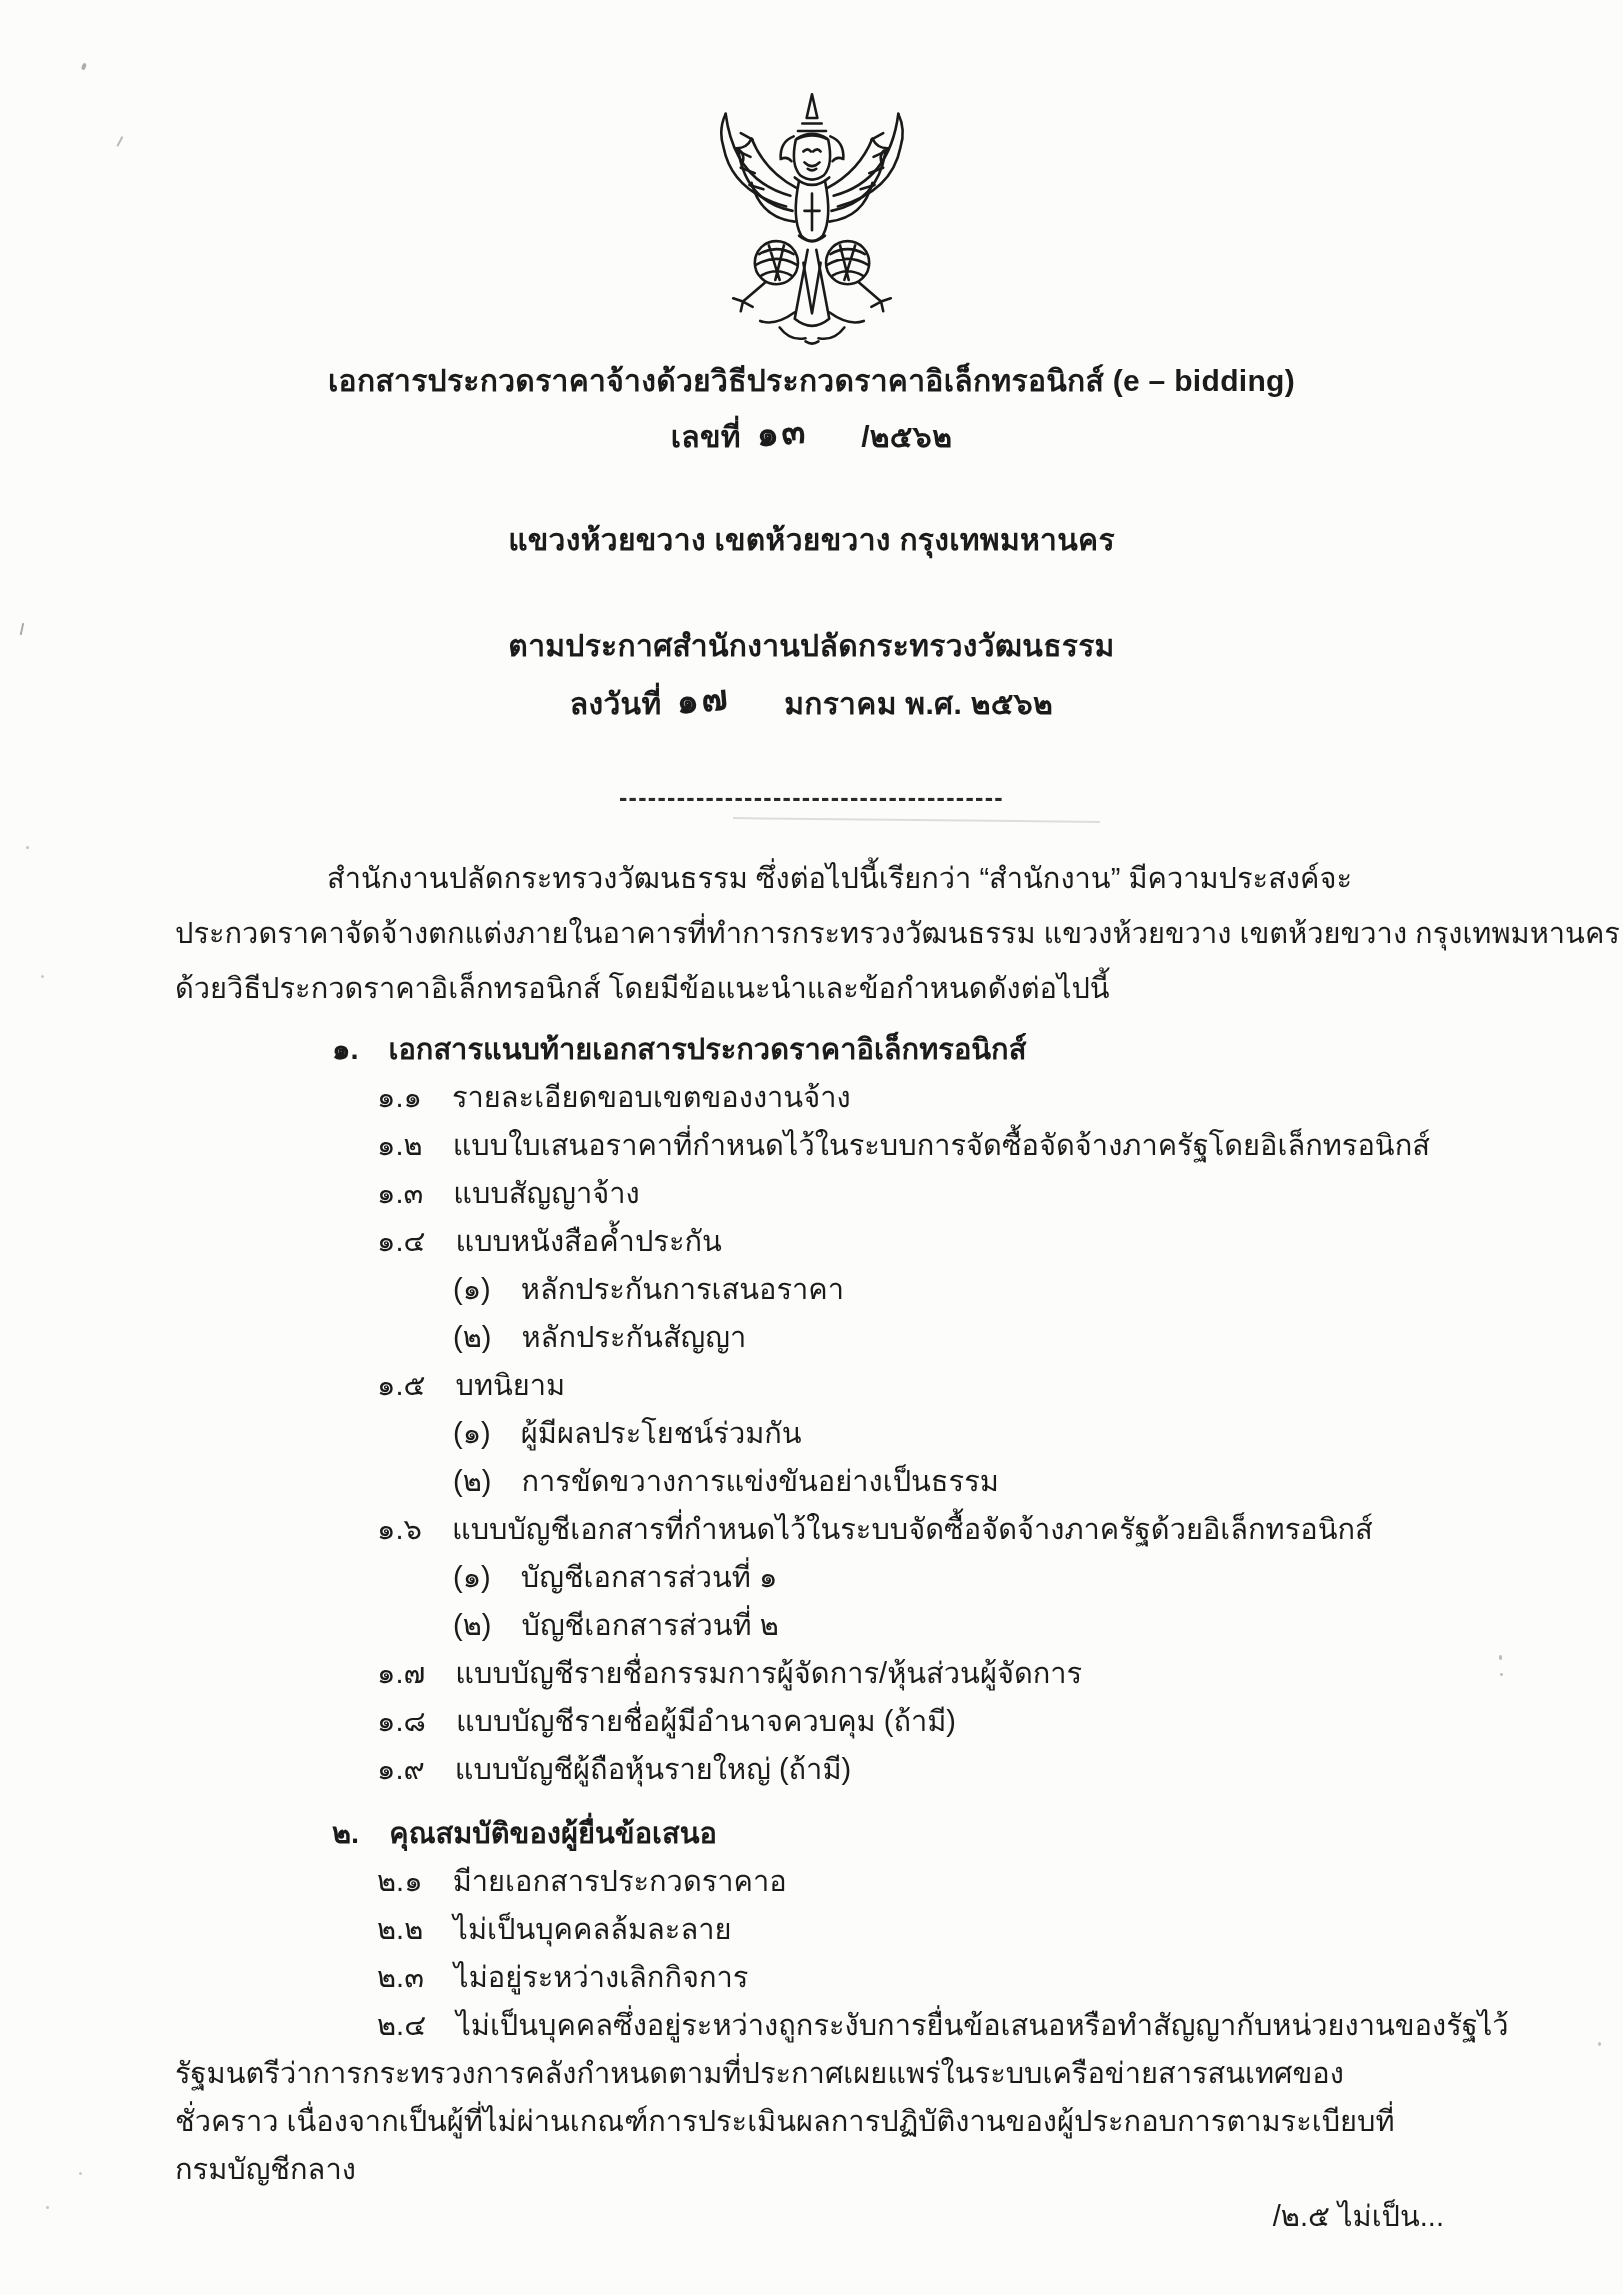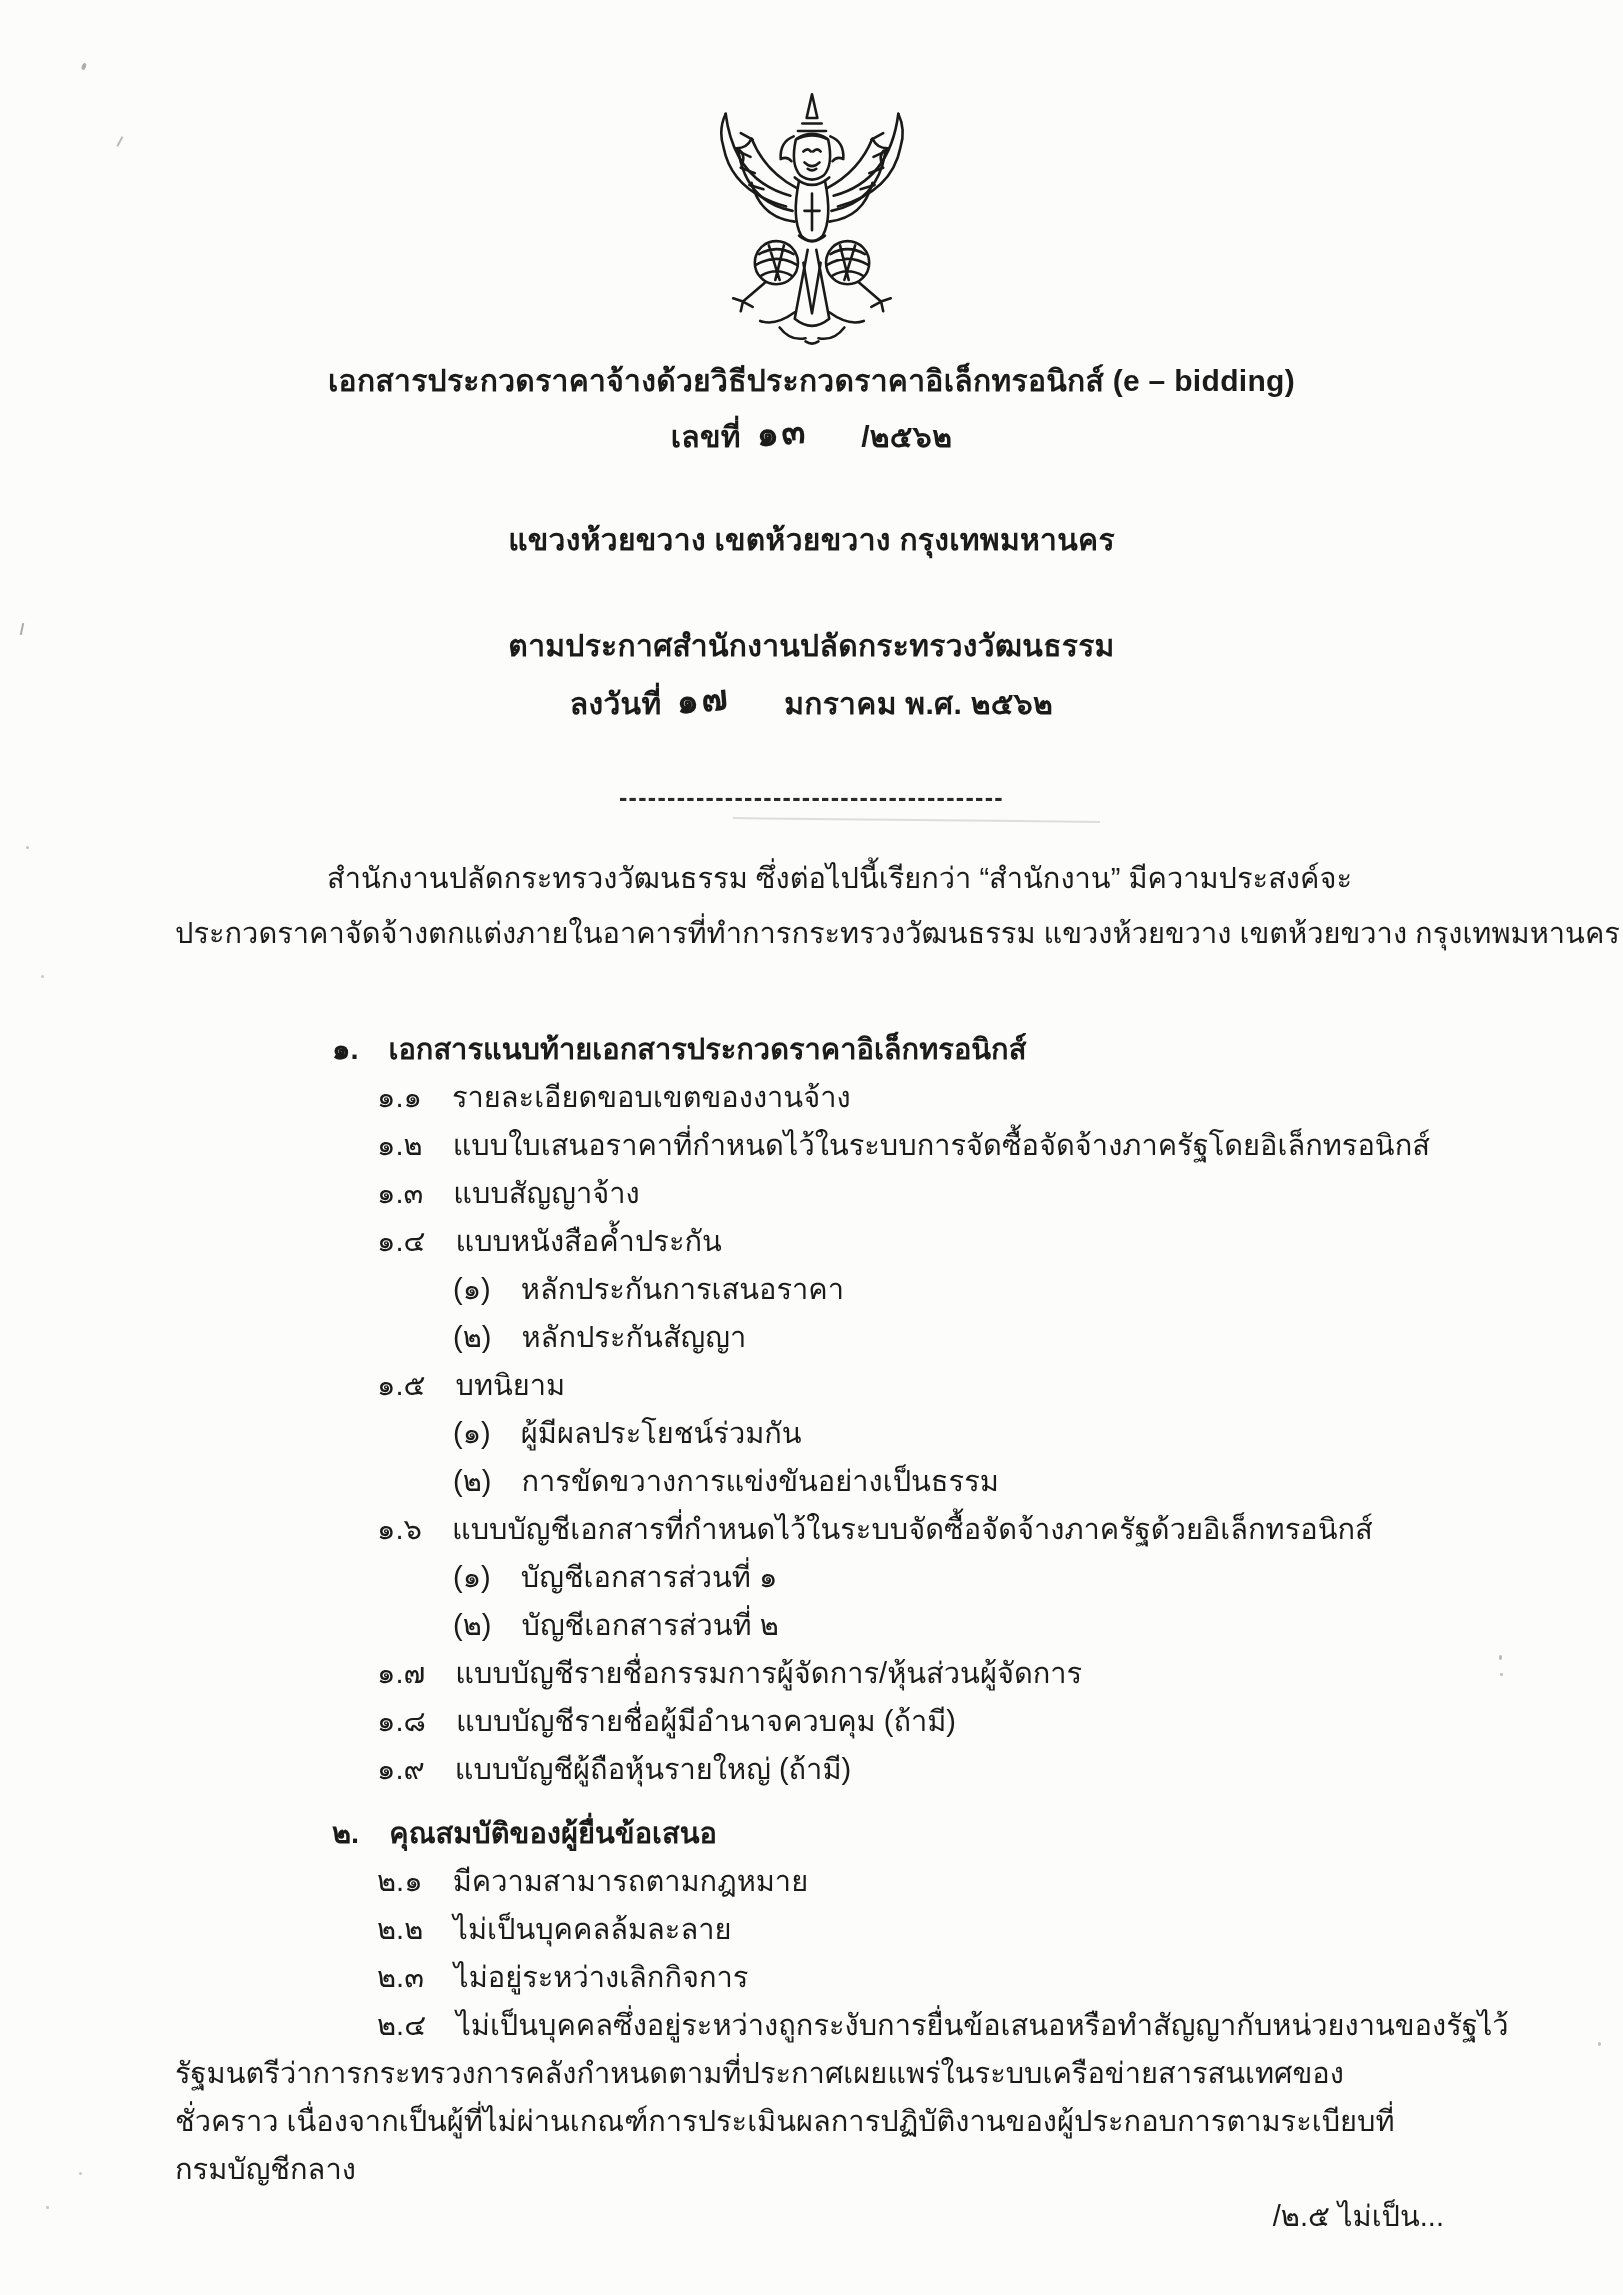--- a/index.html
+++ b/index.html
@@ -130,20 +130,21 @@
     <span class="gap-wide"></span>
     <span>มกราคม พ.ศ. ๒๕๖๒</span>
   </div>
 
   <div class="divider">----------------------------------------</div>
   <div class="divider-shadow"></div>
 
   <div class="intro">
     <div class="pline first">สำนักงานปลัดกระทรวงวัฒนธรรม ซึ่งต่อไปนี้เรียกว่า “สำนักงาน” มีความประสงค์จะ</div>
     <div class="pline">ประกวดราคาจัดจ้างตกแต่งภายในอาคารที่ทำการกระทรวงวัฒนธรรม แขวงห้วยขวาง เขตห้วยขวาง กรุงเทพมหานคร</div>
+    <div class="pline">ด้วยวิธีประกวดราคาอิเล็กทรอนิกส์ โดยมีข้อแนะนำและข้อกำหนดดังต่อไปนี้</div>
   </div>
 
   <div class="doc-list">
 
     <div class="row l1">
       <span class="num">๑.</span>
       <span>เอกสารแนบท้ายเอกสารประกวดราคาอิเล็กทรอนิกส์</span>
     </div>
 
     <div class="row l2">
@@ -207,21 +208,21 @@
       <span>แบบบัญชีผู้ถือหุ้นรายใหญ่ (ถ้ามี)</span>
     </div>
 
     <div class="row l1 sec-gap">
       <span class="num">๒.</span>
       <span>คุณสมบัติของผู้ยื่นข้อเสนอ</span>
     </div>
 
     <div class="row l2">
       <span class="num">๒.๑</span>
-      <span>มีความสามารถตามกฎหมาย</span>
+      <span>มีายเอกสารประกวดราคาอ</span>
     </div>
     <div class="row l2">
       <span class="num">๒.๒</span>
       <span>ไม่เป็นบุคคลล้มละลาย</span>
     </div>
     <div class="row l2">
       <span class="num">๒.๓</span>
       <span>ไม่อยู่ระหว่างเลิกกิจการ</span>
     </div>
     <div class="row l2">

